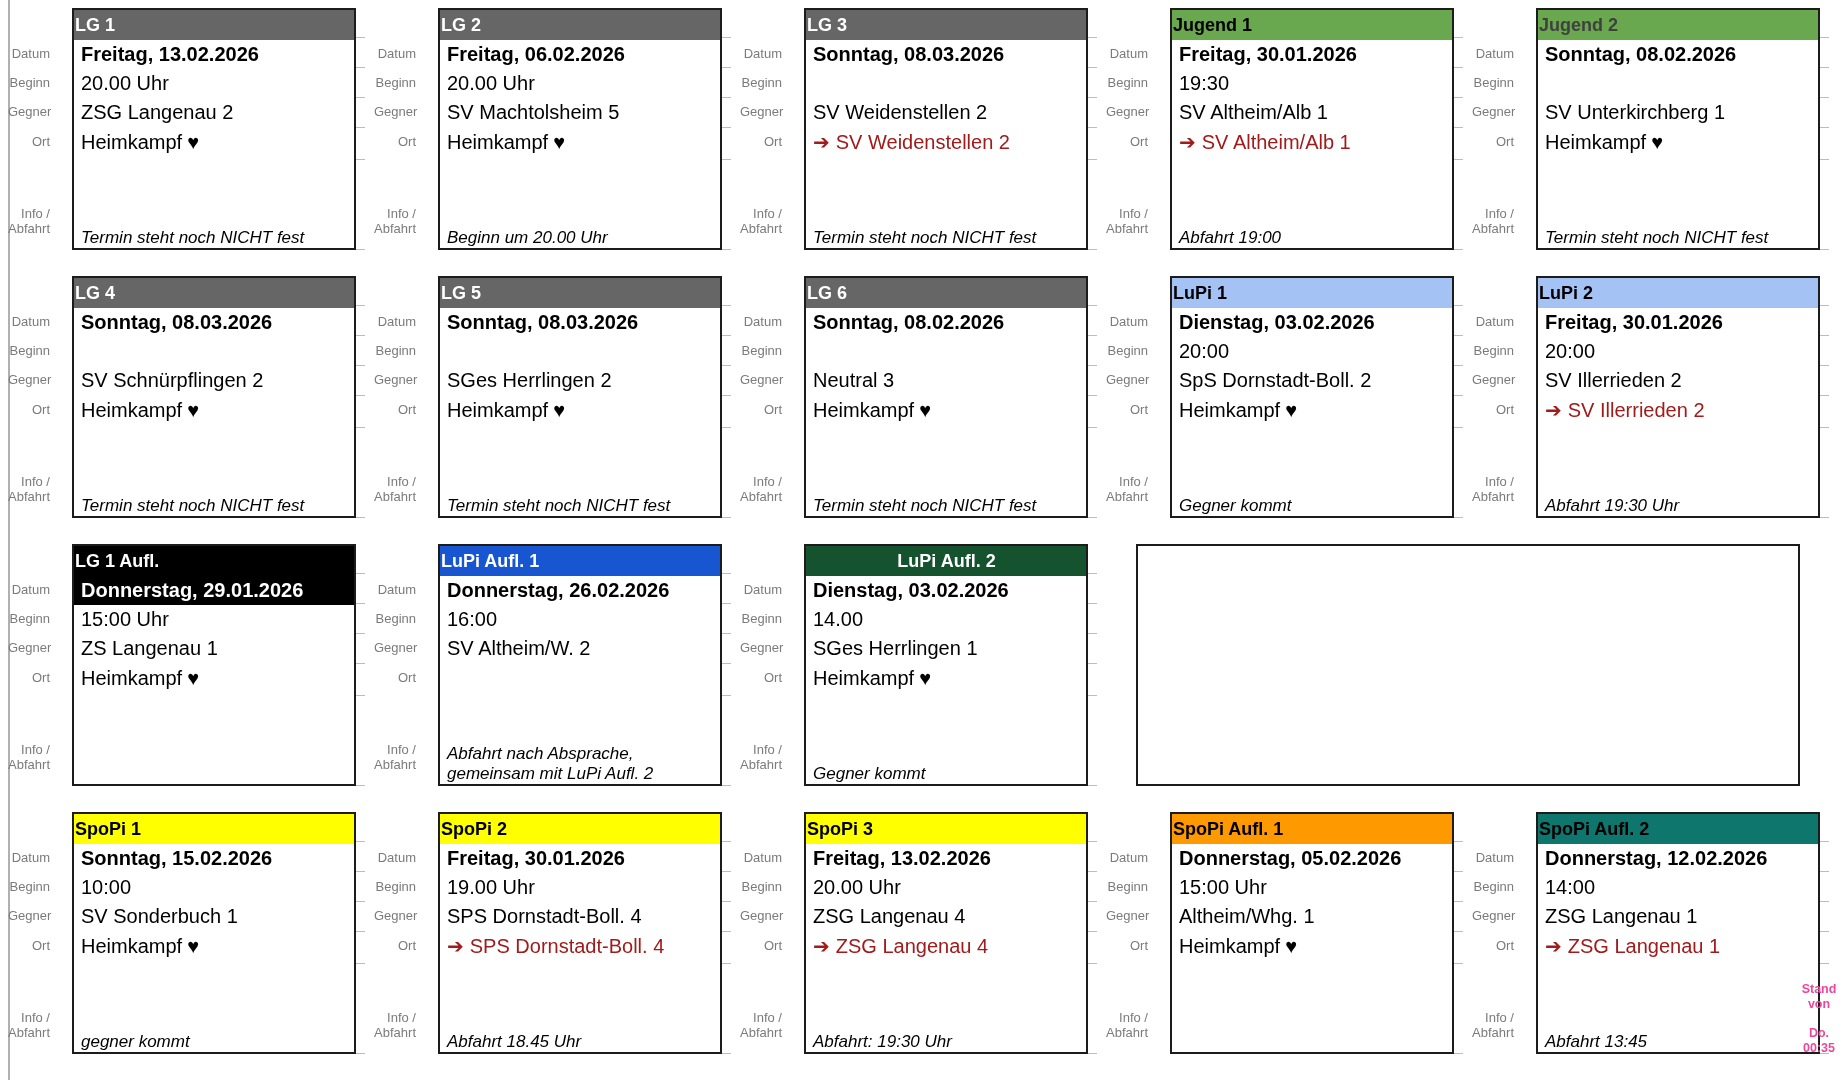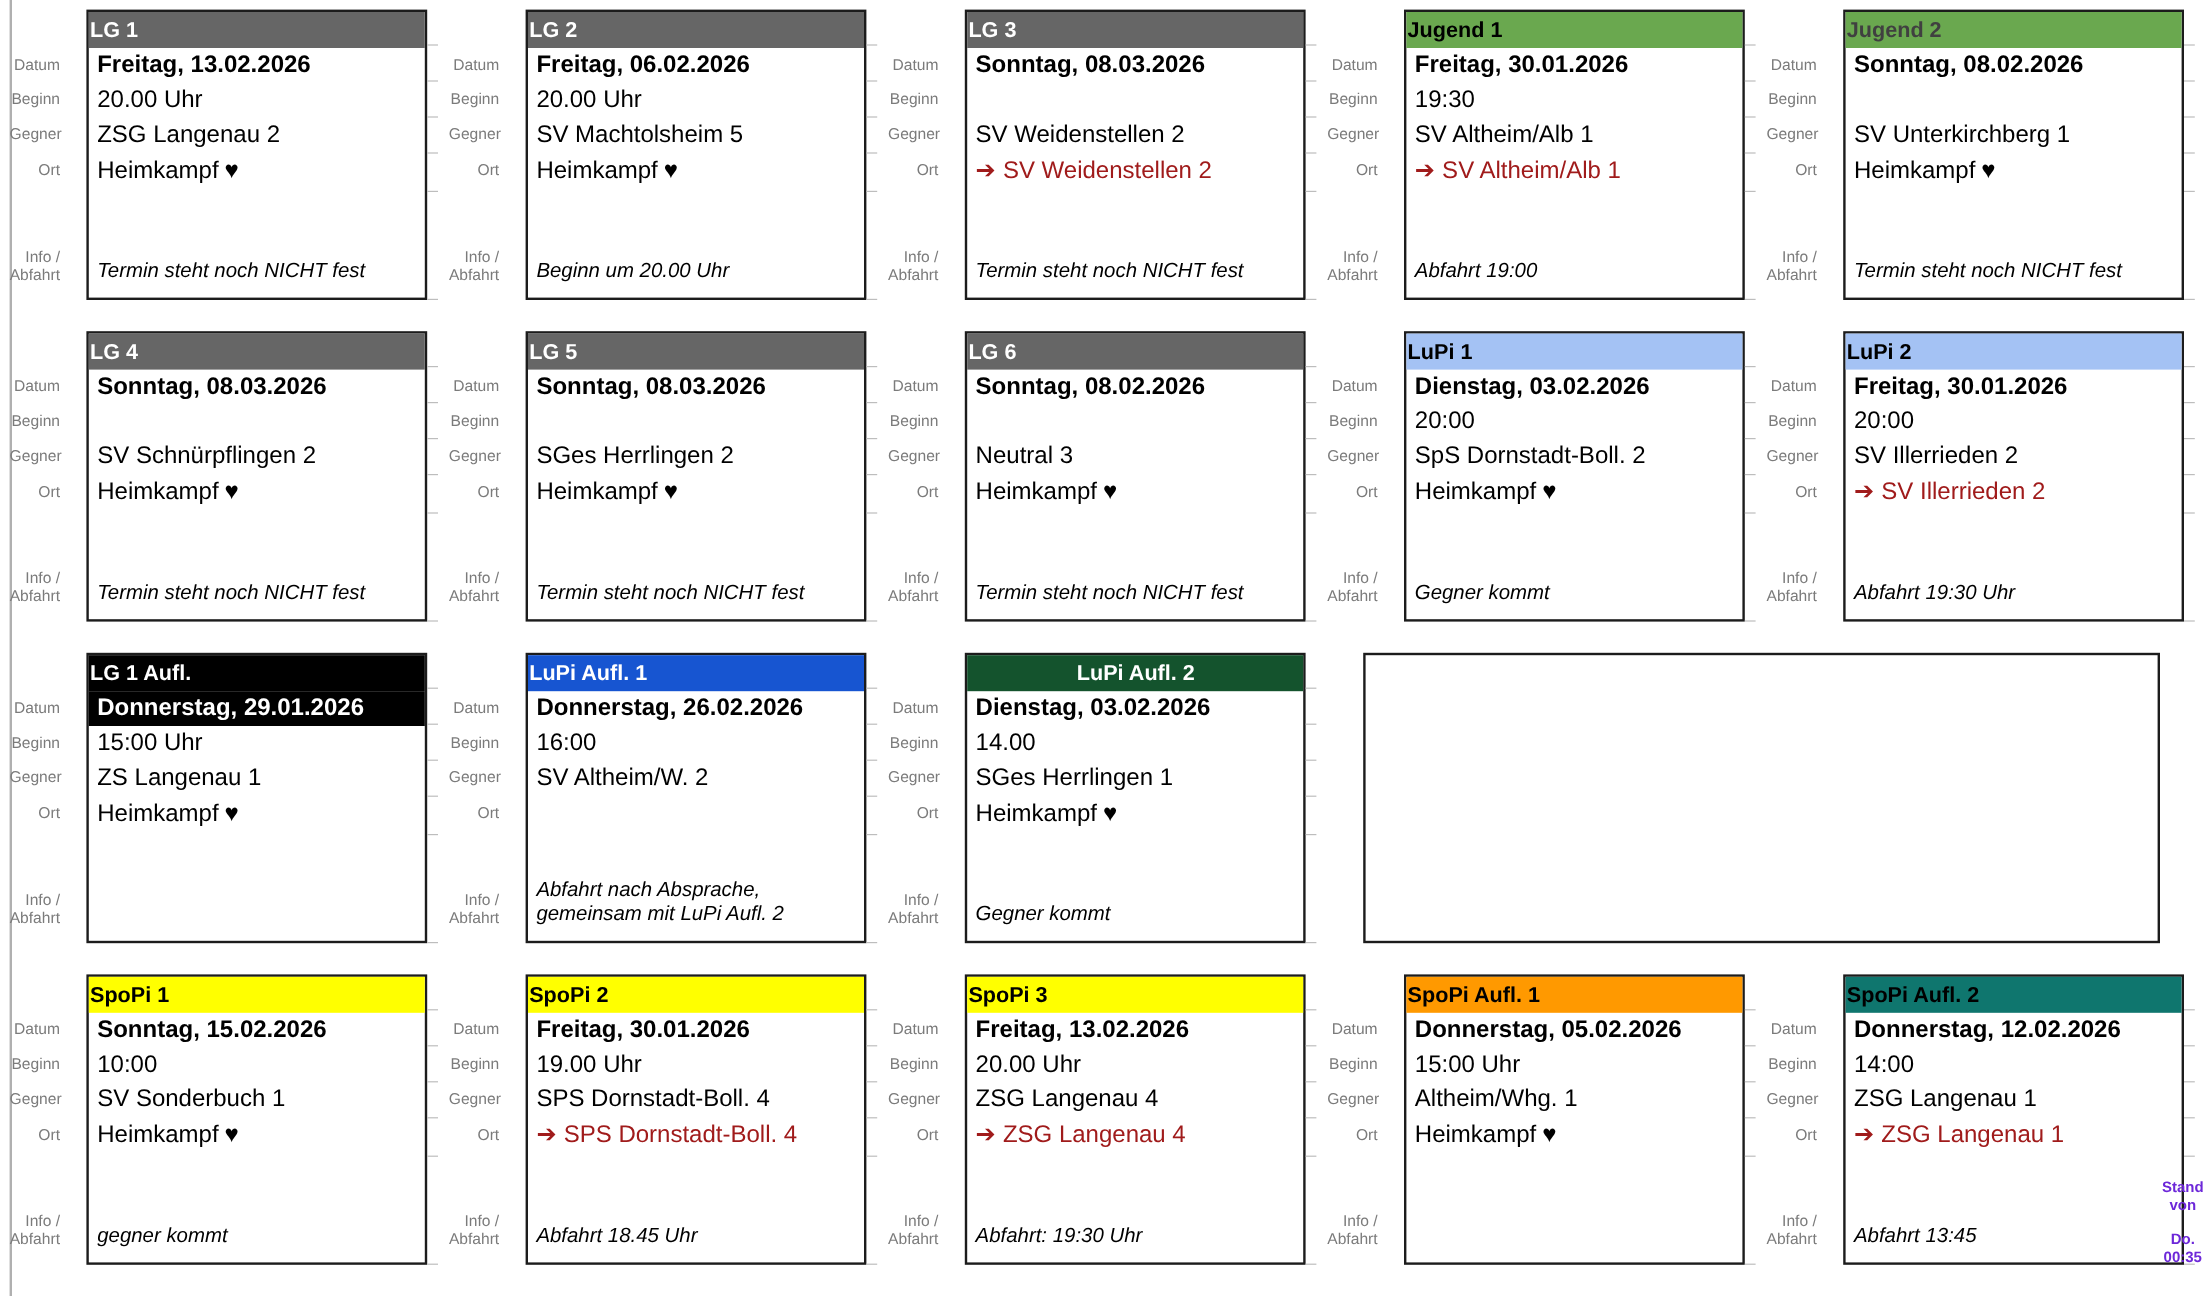--- a/index.html
+++ b/index.html
@@ -32,36 +32,36 @@
   .card-header{height:30px;line-height:30px;padding-left:1px;font-size:18px;font-weight:bold;white-space:nowrap;overflow:hidden;}
   .row{padding-left:7px;font-size:20px;white-space:nowrap;}
   .r-datum{height:29px;line-height:29px;font-weight:bold;}
   .r-datum.dark{background:#000000;color:#ffffff;}
   .r-beginn,.r-gegner{height:29px;line-height:29px;}
   .r-ort{height:31px;line-height:31px;}
   .r-ort.away{color:#a01b1b;}
   .r-ort .arrow{margin-right:6px;}
   .r-info{
     flex:1;font-style:italic;font-size:17px;line-height:20px;white-space:normal;
-    display:flex;flex-direction:column;justify-content:flex-end;padding-bottom:12px;padding-right:4px;
+    display:flex;flex-direction:column;justify-content:flex-end;padding-right:4px;
   }
   
   .ticks{width:9px;height:242px;display:flex;flex-direction:column;}
   .ticks div{border-bottom:1px solid #bdbdbd;}
   .t-h{height:29px;}
   .t-r{height:29px;}
   .t-o{height:31px;}
   .t-f{flex:1;}
   
   .empty-cell{grid-column:4 / 6;grid-row:3;}
   .empty-box{margin-left:30px;width:664px;height:242px;box-sizing:border-box;border:2px solid #1c1c1c;background:#ffffff;}
   
   .stamp{
     position:absolute;top:982px;right:0;width:48px;text-align:center;
-    color:#6d28d9;font-size:12.5px;font-weight:bold;line-height:15px;
+    color:#ec4899;font-size:12.5px;font-weight:bold;line-height:15px;
   }
   .stamp-gap{height:14px;}
 </style>
 </head>
 <body>
 
 <div class="left-rule"></div>
 
 <div class="board" id="board">
     <div class="cell">

